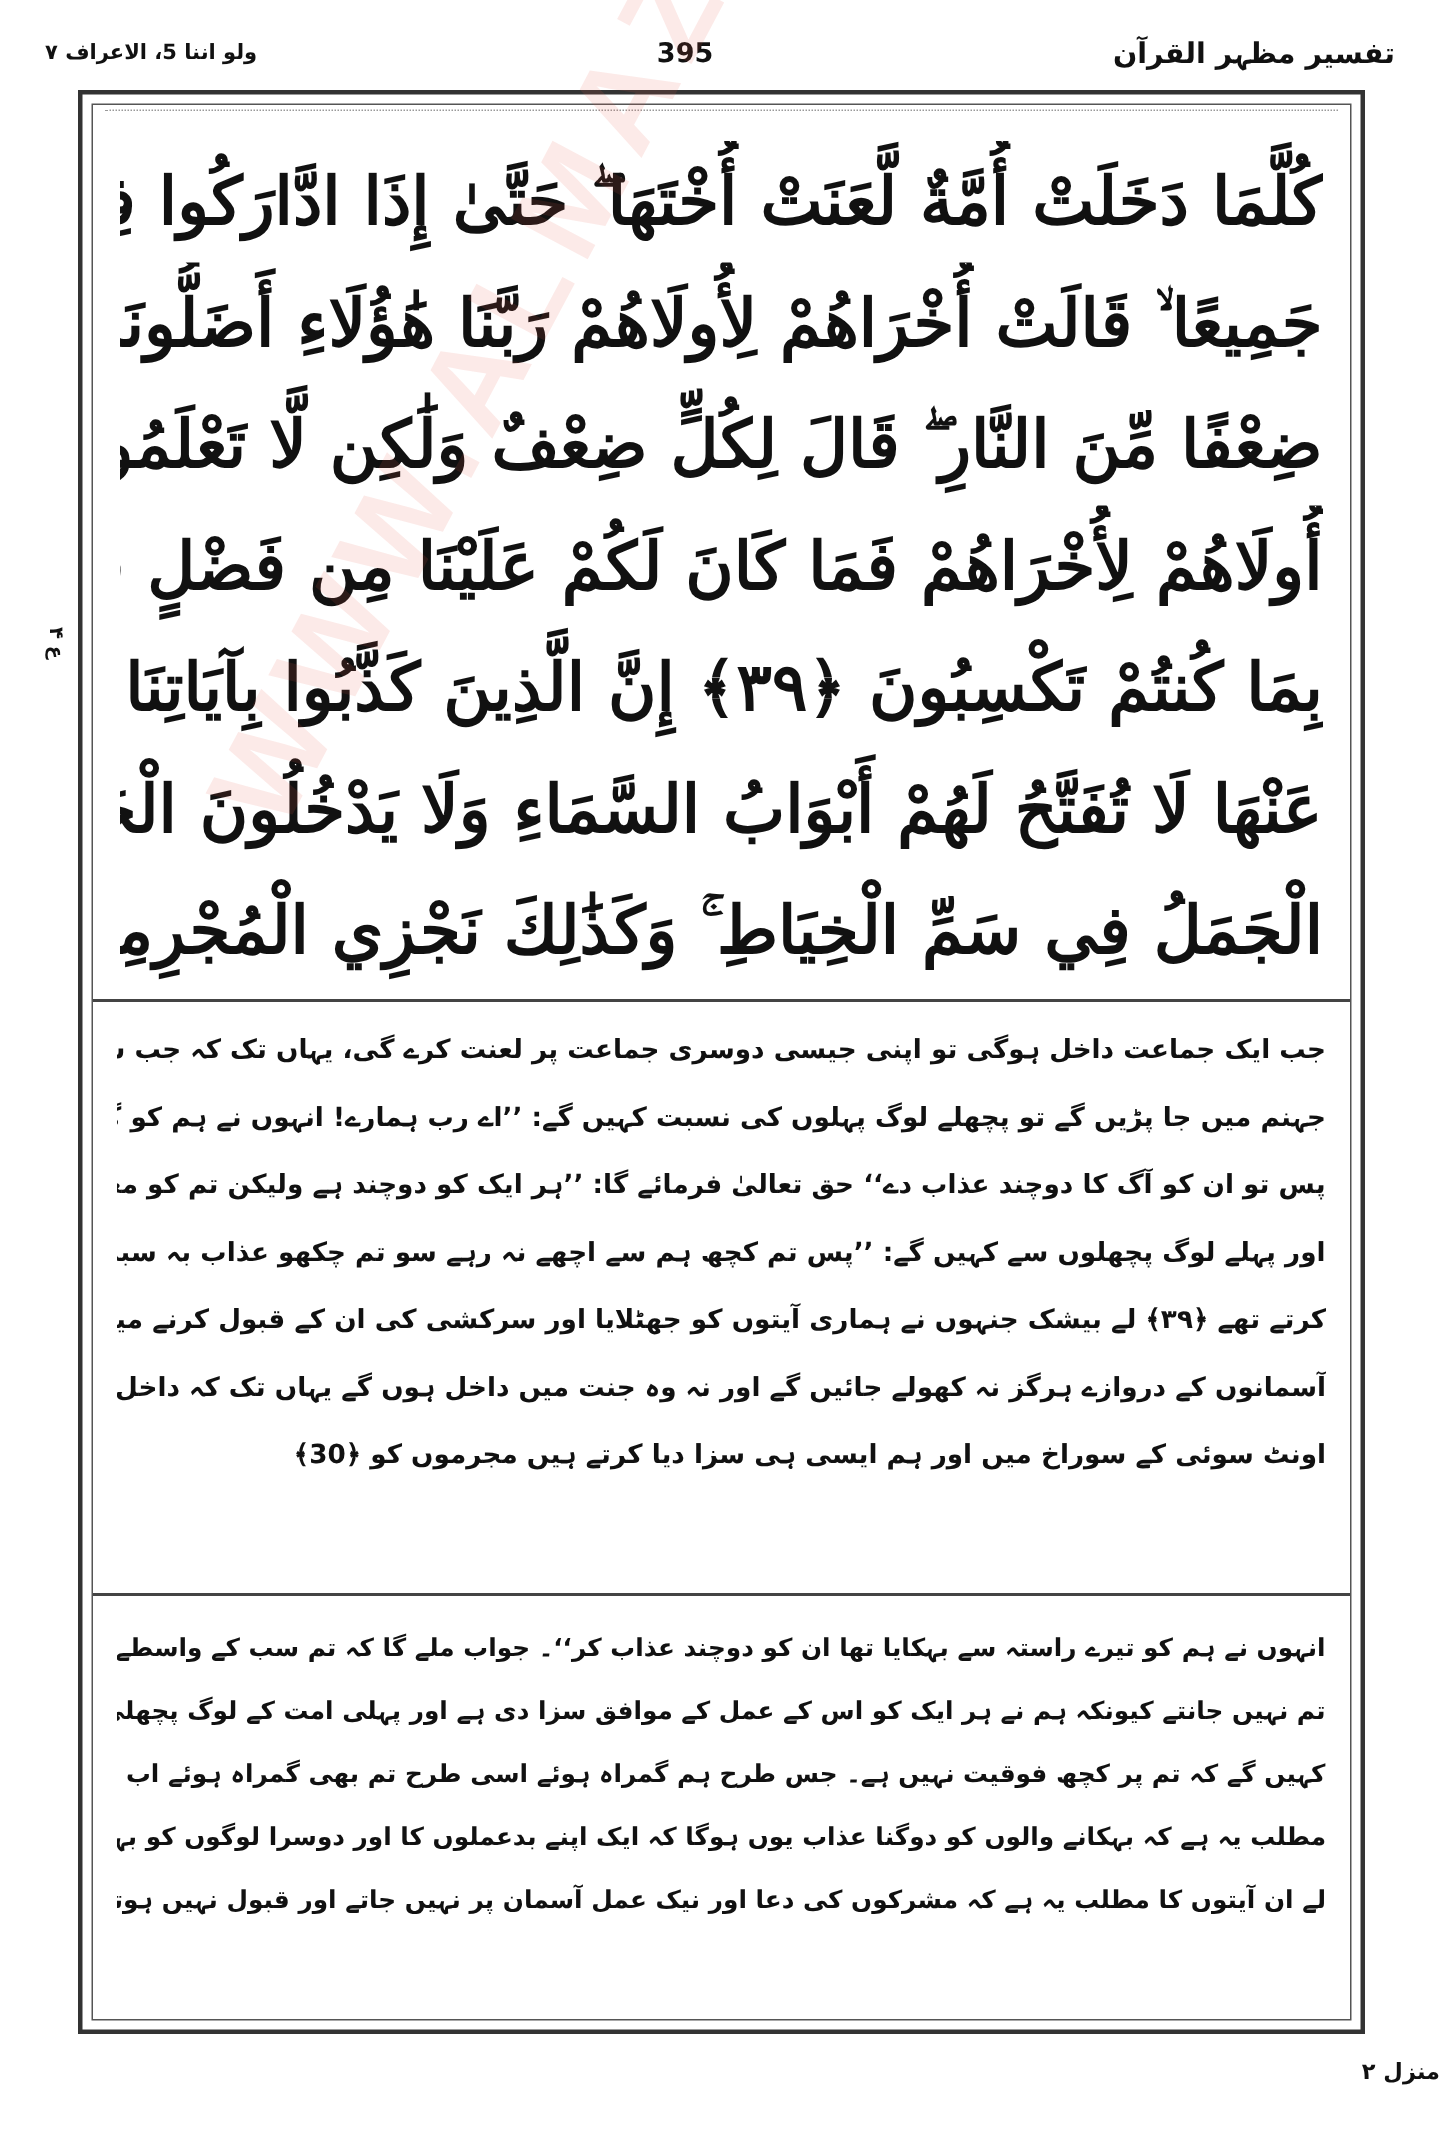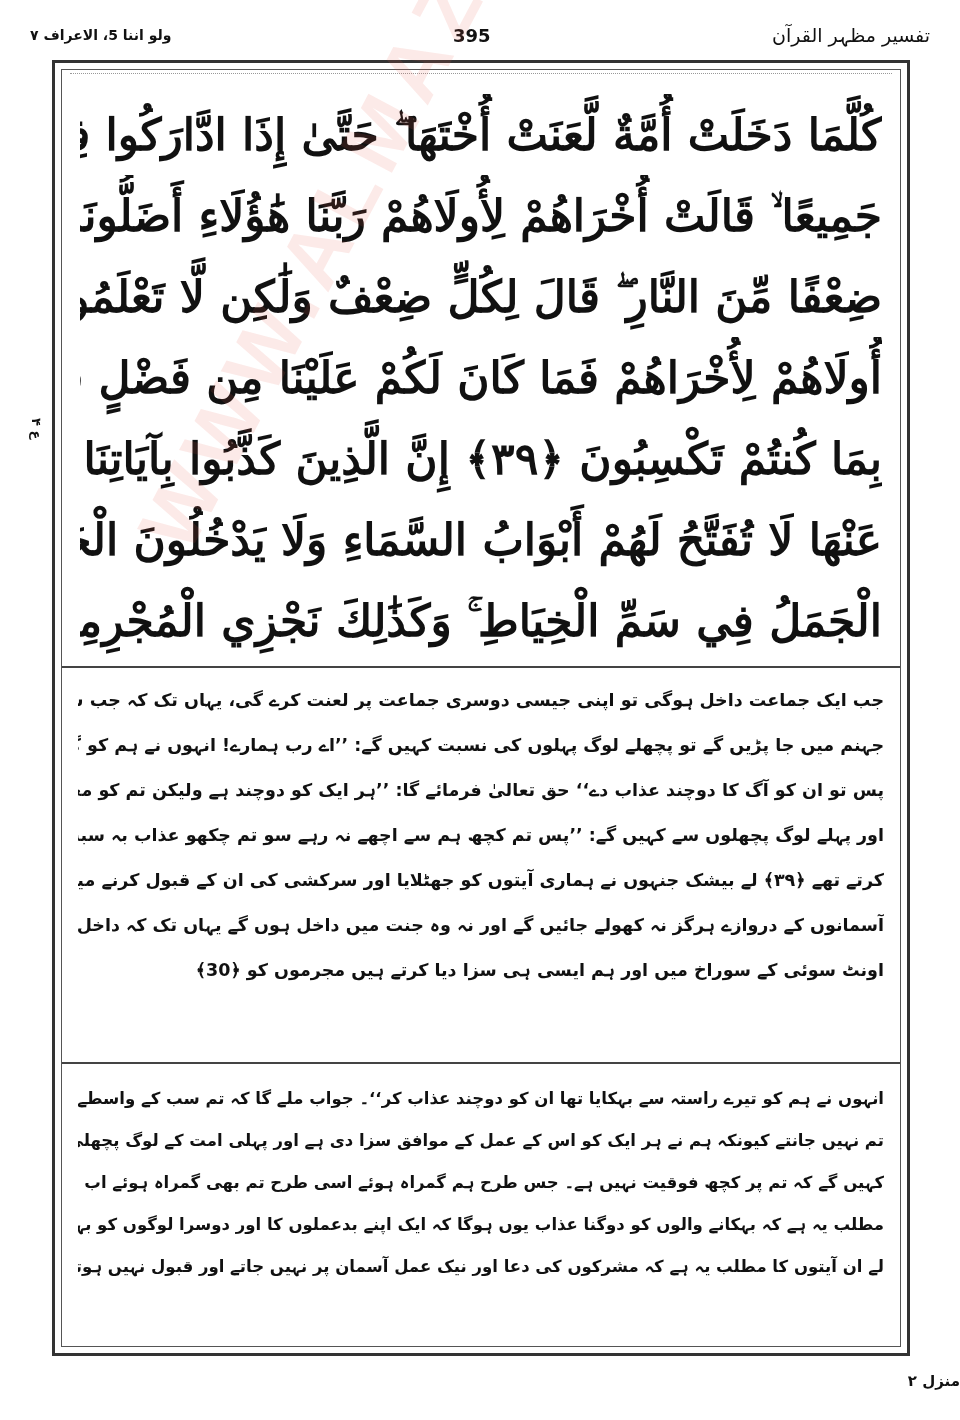--- a/index.html
+++ b/index.html
@@ -7,21 +7,21 @@
       width: 960px; height: 1420px; position: relative; overflow: hidden;
       font-family: "DejaVu Sans", sans-serif; color: #111;
     }
     .page-header {
       position: absolute; top: 18px; left: 30px; right: 30px; height: 34px;
       display: flex; justify-content: space-between; align-items: center;
       direction: ltr;
     }
     .hdr-left { font-size: 14px; font-weight: bold; direction: rtl; }
     .hdr-center { font-size: 18px; font-weight: bold; direction: rtl; }
-    .hdr-right { font-size: 19px; font-weight: normal; direction: rtl; }
+    .hdr-right { font-size: 19px; font-weight: bold; direction: rtl; }
 
     .side-marker {
       position: absolute; left: 20px; top: 418px; width: 24px;
       font-size: 13px; font-weight: bold; writing-mode: vertical-rl; direction: rtl;
     }
 
     .outer-frame {
       position: absolute; left: 52px; top: 60px; width: 858px; height: 1296px;
       border: 3px solid #333; box-sizing: border-box;
     }

